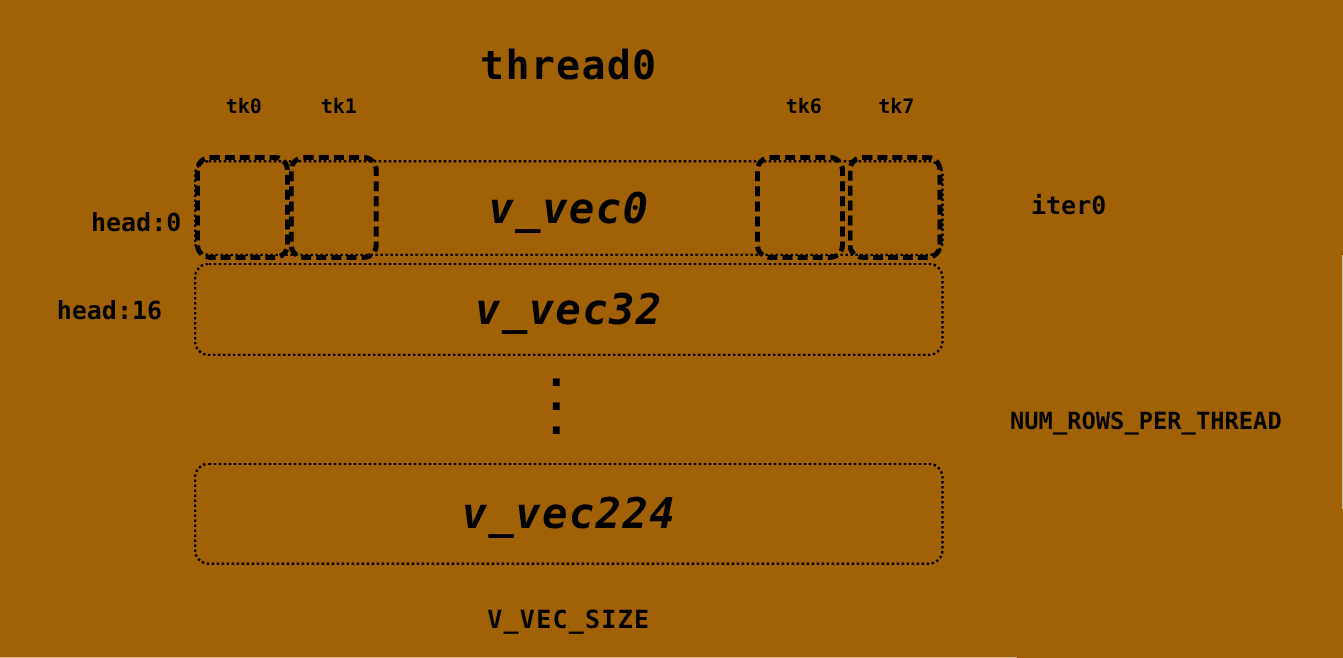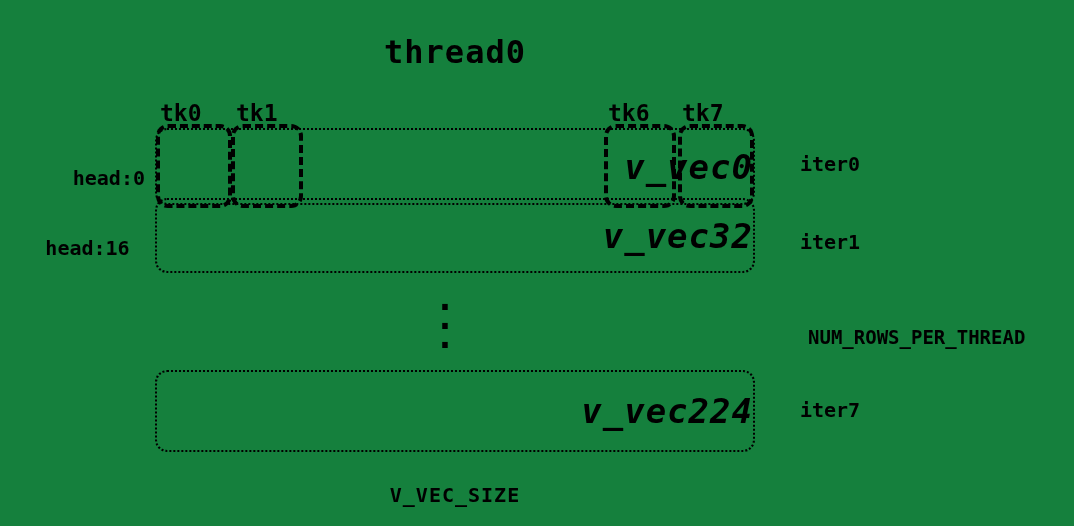--- a/index.html
+++ b/index.html
@@ -4,54 +4,54 @@
 <style>
   html, body {
     margin: 0;
     padding: 0;
     background: #ffffff;
   }
   .canvas {
     position: relative;
     width: 1074px;
     height: 526px;
-    background: #15803d;
+    background: #a16207;
     font-family: "DejaVu Sans Mono", "Liberation Mono", monospace;
     color: #000000;
     overflow: hidden;
   }
   .abs { position: absolute; }
 
   .title {
     left: 155px;
     top: 33px;
     width: 600px;
     text-align: center;
     font-size: 32px;
     font-weight: bold;
     letter-spacing: 1px;
   }
 
   .tk-label {
-    top: 100px;
+    top: 75px;
     width: 70px;
-    text-align: left;
-    font-size: 23px;
+    text-align: center;
+    font-size: 16px;
     font-weight: bold;
   }
 
   .vec-box {
     left: 155px;
     width: 600px;
     border: 2px dotted #000000;
     border-radius: 12px;
     box-sizing: border-box;
     display: flex;
     align-items: center;
-    justify-content: flex-end;
+    justify-content: center;
   }
   .vec-box .vec-text {
     font-size: 34px;
     font-weight: bold;
     font-style: italic;
     letter-spacing: 1px;
   }
 
   .tk-box {
     top: 124px;
@@ -68,21 +68,21 @@
     white-space: nowrap;
   }
   .head-label {
     left: 30px;
     width: 115px;
     text-align: right;
   }
   .iter-label {
     left: 775px;
     width: 110px;
-    text-align: center;
+    text-align: right;
   }
 
   .ellipsis {
     left: 430px;
     top: 290px;
     width: 30px;
     text-align: center;
     line-height: 17px;
     font-size: 34px;
     font-weight: bold;
@@ -124,33 +124,31 @@
     <span class="vec-text">v_vec0</span>
   </div>
 
   <div class="abs tk-box" style="left:156px; width:76px;"></div>
   <div class="abs tk-box" style="left:231px; width:72px;"></div>
   <div class="abs tk-box" style="left:604px; width:72px;"></div>
   <div class="abs tk-box" style="left:678px; width:76px;"></div>
   <div class="abs side-label iter-label" style="top:152px;">iter0</div>
 
   <div class="abs side-label head-label" style="top:236px;text-align:center;">head:16</div>
-  <div class="abs vec-box" style="top:198px; height:75px;">
+  <div class="abs vec-box" style="top:210px; height:75px;">
     <span class="vec-text">v_vec32</span>
   </div>
-  <div class="abs side-label iter-label" style="top:230px;">iter1</div>
 
   <div class="abs ellipsis">
     <div>.</div>
     <div>.</div>
     <div>.</div>
   </div>
 
   <div class="abs num-rows">NUM_ROWS_PER_THREAD</div>
 
   <div class="abs vec-box" style="top:370px; height:82px;">
     <span class="vec-text">v_vec224</span>
   </div>
-  <div class="abs side-label iter-label" style="top:398px;">iter7</div>
 
   <div class="abs vvecsize">V_VEC_SIZE</div>
 
 </div>
 
 </body></html>

